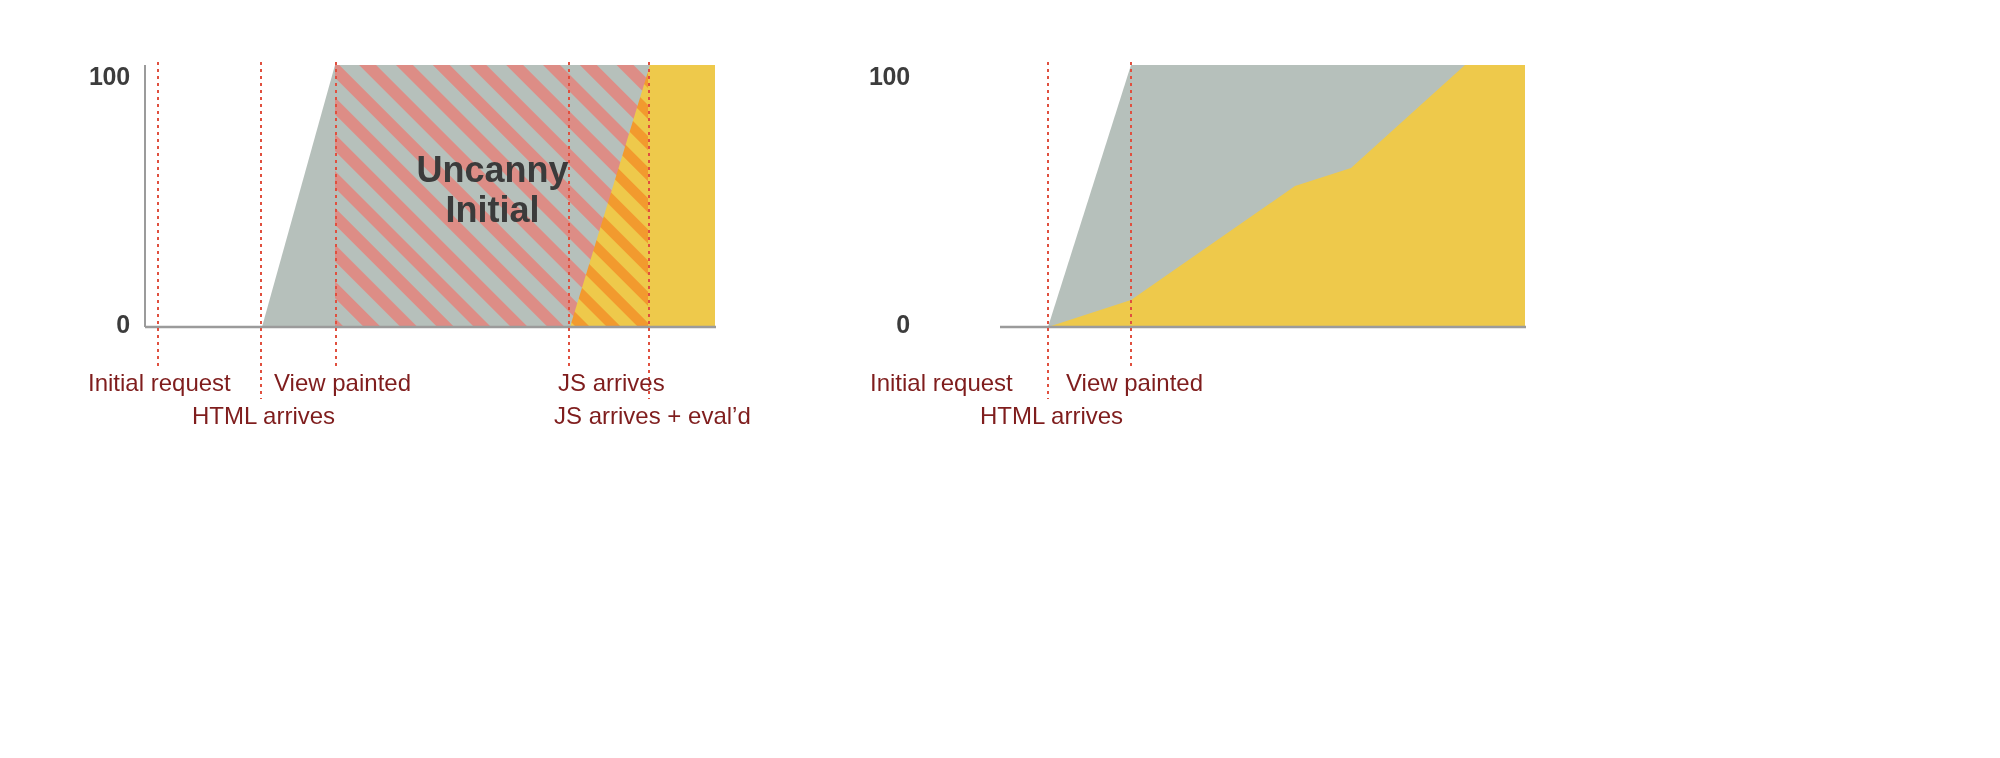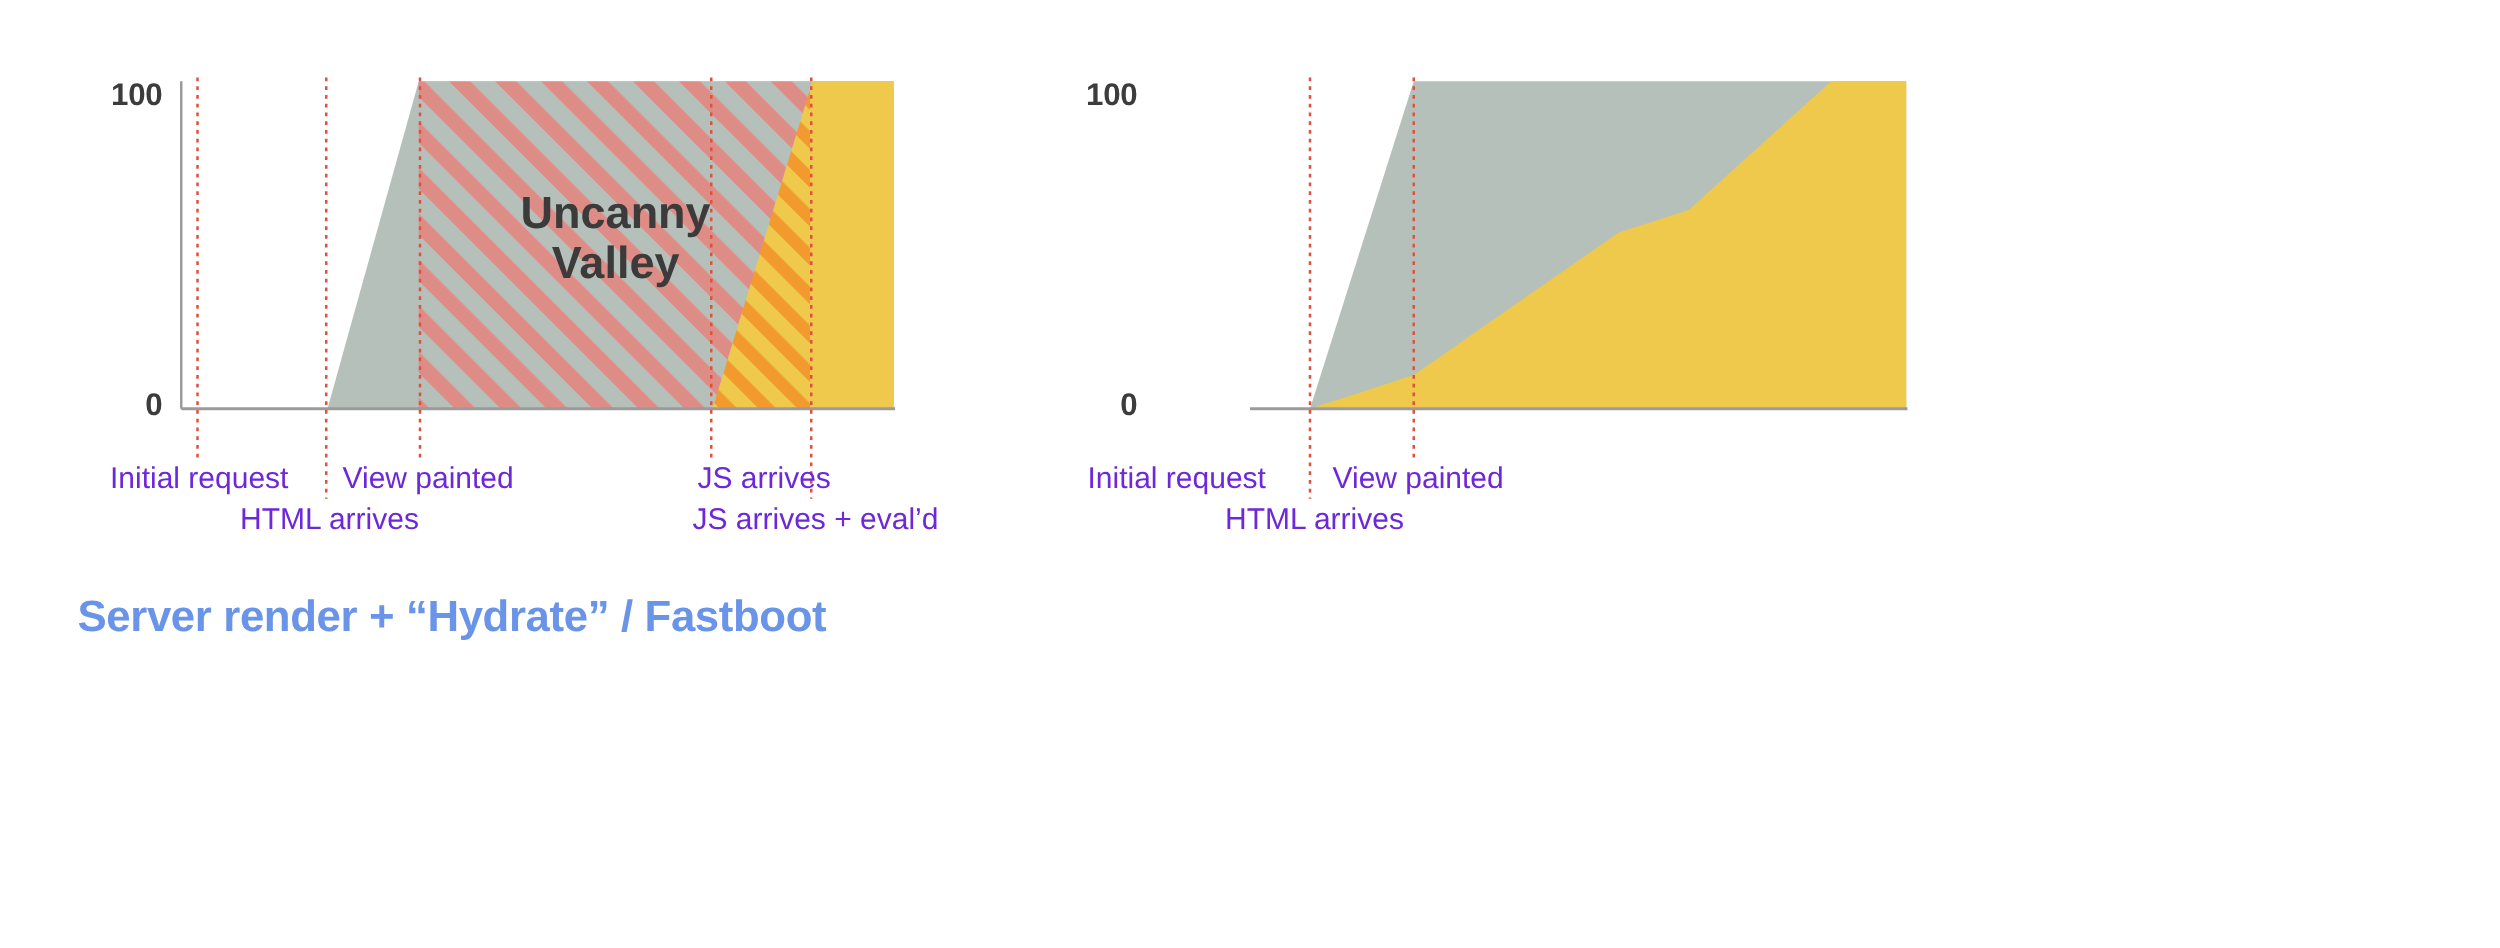--- a/index.html
+++ b/index.html
@@ -41,21 +41,21 @@
     font-weight: bold;
     color: #3c3c3c;
     text-align: right;
     letter-spacing: -0.2px;
   }
 
   .event-label {
     position: absolute;
     font-size: 24px;
     font-weight: 400;
-    color: #6d28d9;
+    color: #7f1d1d;
     white-space: nowrap;
   }
 
   .panel-title {
     position: absolute;
     font-size: 35px;
     font-weight: bold;
     color: #6a94e8;
     white-space: nowrap;
     letter-spacing: -0.3px;
@@ -124,30 +124,29 @@
       <line x1="261" y1="62" x2="261" y2="399" stroke="#e0503f" stroke-width="2" stroke-dasharray="3 4"></line>
       <line x1="336" y1="62" x2="336" y2="368" stroke="#e0503f" stroke-width="2" stroke-dasharray="3 4"></line>
       <line x1="569" y1="62" x2="569" y2="368" stroke="#e0503f" stroke-width="2" stroke-dasharray="3 4"></line>
       <line x1="649" y1="62" x2="649" y2="399" stroke="#e0503f" stroke-width="2" stroke-dasharray="3 4"></line>
     </svg>
 
     <div class="axis-tick-label" style="left:70px; top:62px; width:60px;">100</div>
     <div class="axis-tick-label" style="left:70px; top:310px; width:60px;">0</div>
 
     <div class="valley-label" style="left:360px; top:150px; width:265px;">Uncanny
-Valley</div>
+Initial</div>
 
     <div class="event-label" style="left:88px; top:369px;">Initial request</div>
     <div class="event-label" style="left:274px; top:369px;">View painted</div>
     <div class="event-label" style="left:516px; top:369px;margin-left:42px;">JS arrives</div>
 
     <div class="event-label" style="left:192px; top:402px;">HTML arrives</div>
     <div class="event-label" style="left:554px; top:402px;">JS arrives + eval’d</div>
 
-    <div class="panel-title" style="left:62px; top:474px;">Server render + “Hydrate” / Fastboot</div>
   </div>
 
   <div class="panel" id="panel-right">
 
     <svg class="chart-svg" width="1000" height="560" viewBox="0 0 1000 560">
 
       <polygon points="48,327 131,65 525,65 525,327" fill="#b6c0bb"></polygon>
 
       <polygon points="48,327 131,300 295,186 351,168 465,65 525,65 525,327" fill="#eec94b"></polygon>
 

